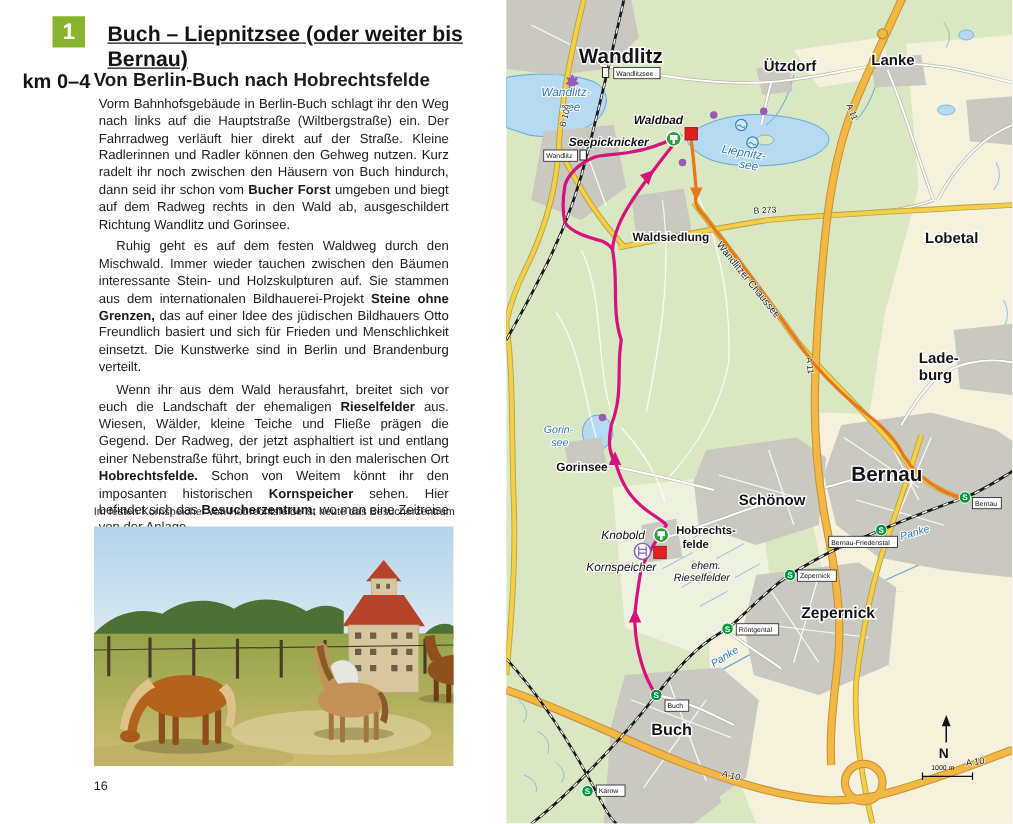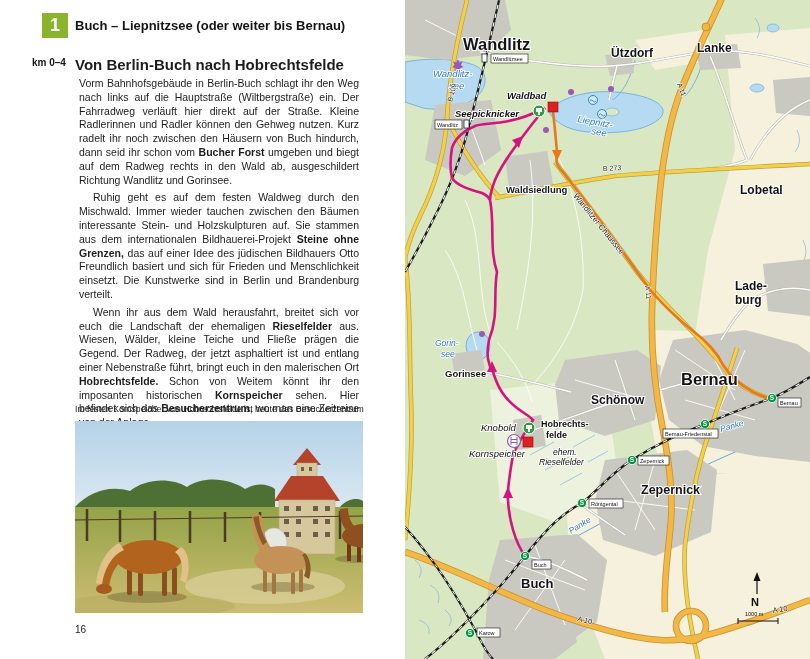--- a/index.html
+++ b/index.html
@@ -2,22 +2,22 @@
 <html><head>
 <meta charset="utf-8">
 <style>
   html,body{margin:0;padding:0;background:#ffffff;}
   .book{position:relative;width:810px;height:659px;background:#ffffff;
         font-family:"Liberation Sans",sans-serif;overflow:hidden;}
   
   .page-left{position:absolute;left:0;top:0;width:405px;height:659px;background:#fff;}
   .route-num{position:absolute;left:42px;top:13px;width:26px;height:25px;background:#8ab42e;
              color:#fff;font-weight:bold;font-size:18px;display:flex;align-items:center;justify-content:center;}
-  .chapter-title{position:absolute;left:75px;top:18px;font-size:13px;font-weight:bold;color:#141414;margin:0;}
-  .km{position:absolute;left:18px;top:57px;font-size:10px;font-weight:bold;color:#141414;margin-left:14px;}
+  .chapter-title{position:absolute;left:86px;top:18px;font-size:17px;font-weight:bold;color:#141414;margin:0;text-decoration:underline;}
+  .km{position:absolute;left:18px;top:57px;font-size:16px;font-weight:bold;color:#141414;}
   .text-col{position:absolute;left:75px;top:56px;width:288px;color:#1c1c1c;}
   .text-col h2{font-size:15px;font-weight:bold;margin:0 0 1px 0;}
   .text-col p{font-size:10.5px;line-height:13.8px;text-align:justify;margin:4px;}
   .text-col p.ind{text-indent:14px;}
   .caption{position:absolute;left:75px;top:404px;font-size:8.7px;color:#222;}
   .photo{position:absolute;left:75px;top:421px;width:288px;height:192px;overflow:hidden;}
   .pagenum{position:absolute;left:75px;top:624px;font-size:10px;color:#222;}
   
   .page-right{position:absolute;left:405px;top:0;width:405px;height:498px;text-align:right;}
   svg{display:block;font-family:"Liberation Sans",sans-serif;}

